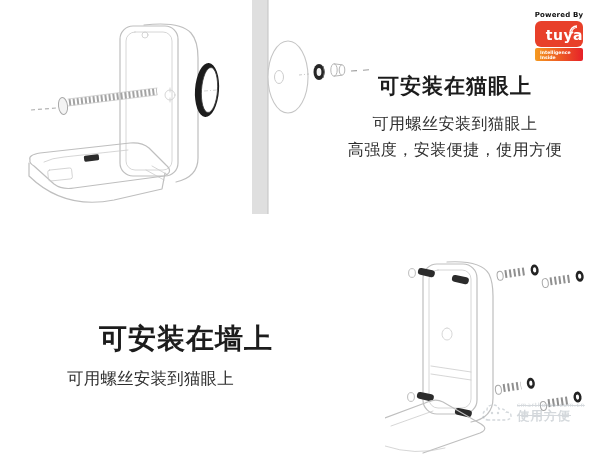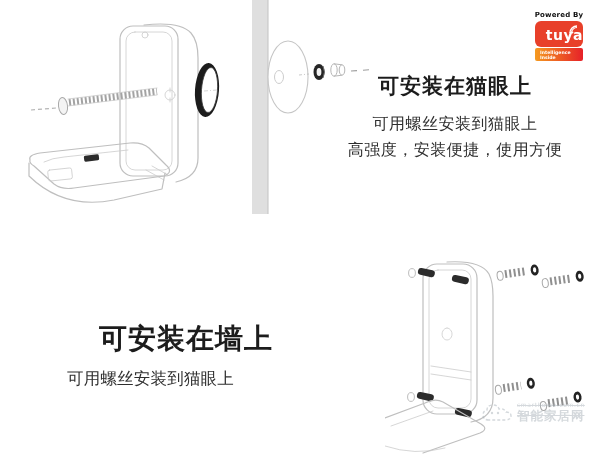--- a/index.html
+++ b/index.html
@@ -176,17 +176,17 @@
   </div>
 
   <div class="watermark">
     <svg width="32" height="22" viewBox="0 0 32 22">
       <path d="M8,18 Q2,18 2,13 Q2,9 6,8 Q6,3 12,3 Q17,3 18,7 Q23,6 25,10 Q30,10 30,14 Q30,18 24,18 Z" fill="none" stroke="#aab3ba" stroke-width="1.4" stroke-dasharray="3 2"></path>
       <circle cx="11" cy="11" r="1.2" fill="#aab3ba"></circle>
       <circle cx="17" cy="11" r="1.2" fill="#aab3ba"></circle>
     </svg>
     <div class="wm-text">
       <span class="wm-line1">smarthome.com.cn</span>
-      <span class="wm-line2">智能家居网</span>
+      <span class="wm-line2">使用方便</span>
     </div>
   </div>
 
 </div>
 
 </body></html>

